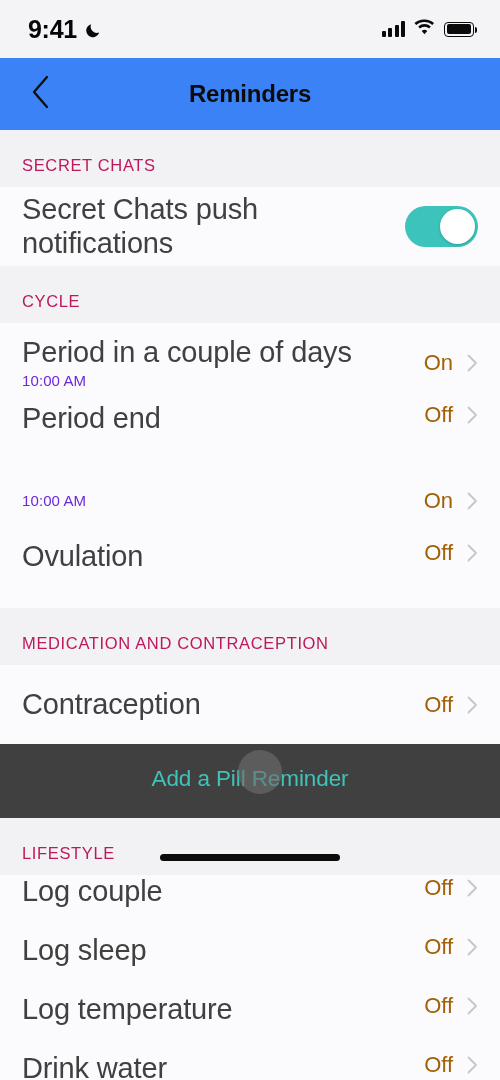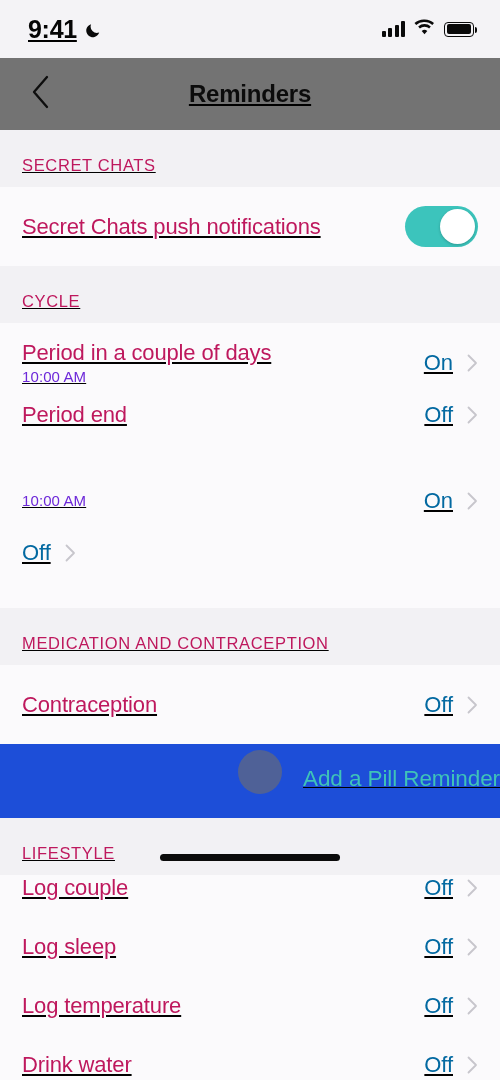--- a/index.html
+++ b/index.html
@@ -3,21 +3,21 @@
 <meta charset="utf-8">
 <style>
   * { margin:0; padding:0; box-sizing:border-box; }
   html, body {
     width:500px; height:1080px;
     background:#FBFAFC;
     font-family:"Liberation Sans", sans-serif;
     -webkit-font-smoothing:antialiased;
     overflow:hidden;
   }
-  .phone { position:relative; width:500px; height:872px; background:#FBFAFC;text-decoration:underline; }
+  .phone { position:relative; width:500px; height:872px; background:#FBFAFC; }
 
   
   .statusbar {
     height:58px; background:#F4F3F6;
     display:flex; align-items:center; justify-content:space-between;
     padding:0 26px 0 28px;
   }
   .sb-left { display:flex; align-items:center; gap:7px; }
   .sb-time { font-size:25px; font-weight:700; color:#050505; letter-spacing:-0.3px; }
   .moon-ic { width:19px; height:19px; position:relative; display:block; }
@@ -28,21 +28,21 @@
   .bars i:nth-child(1){height:6px;} .bars i:nth-child(2){height:9px;}
   .bars i:nth-child(3){height:12px;} .bars i:nth-child(4){height:16px;}
   .batt { width:30px; height:15px; border:1.6px solid #0a0a0a; border-radius:4px;
           padding:1.6px; position:relative; }
   .batt::after { content:""; position:absolute; right:-4px; top:4.4px;
           width:2.4px; height:6px; background:#0a0a0a; border-radius:0 2px 2px 0; }
   .batt span { display:block; width:100%; height:100%; background:#0a0a0a; border-radius:2px; }
 
   
   .navbar {
-    height:72px; background:#737373;
+    height:72px; background:#3b82f6;
     display:flex; align-items:center; position:relative;
   }
   .back-btn {
     position:absolute; left:18px; top:50%; transform:translateY(-50%);
     width:46px; height:46px; display:flex; align-items:center; justify-content:center;
     cursor:pointer;
   }
   .nav-title {
     width:100%; text-align:center; font-size:24px; font-weight:700;
     color:#0c0c0c; letter-spacing:-0.2px;
@@ -57,39 +57,39 @@
     font-size:16.5px; color:#be185d; letter-spacing:0.65px; font-weight:400;
   }
   .rows { background:#FBFAFC; }
   .row {
     display:flex; align-items:flex-start; justify-content:space-between;
     padding:0 22px 0 22px; min-height:59px; background:#FBFAFC;
     cursor:pointer;
   }
   .row.tall { min-height:79px; align-items:center; }
   .row-main { display:flex; flex-direction:column; justify-content:center; gap:3px; }
-  .row-title { font-size:22px; color:#be185d; letter-spacing:-0.15px; line-height:1.15; }
+  .row-title { font-size:29px; color:#404040; letter-spacing:-0.15px; line-height:1.15; }
   .row-sub { font-size:15px; color:#6d28d9; letter-spacing:0.1px; }
   .row-right { display:flex; align-items:center; gap:14px; }
-  .row-value { font-size:22px; color:#0369a1; letter-spacing:-0.1px; }
+  .row-value { font-size:22px; color:#a16207; letter-spacing:-0.1px; }
   .chev { width:11px; height:18px; display:block; flex:none; }
 
   
   .toggle {
     width:73px; height:41px; border-radius:21px; background:#3CC4BC;
     position:relative; cursor:pointer; flex:none;
   }
   .toggle .knob {
     position:absolute; top:3px; left:35px; width:35px; height:35px;
     border-radius:50%; background:#fff; box-shadow:0 1px 3px rgba(0,0,0,.22);
   }
 
   
   .link-row {
-    background:#1d4ed8; text-align:right; padding:22px 0 26px 0; cursor:pointer;
+    background:#404040; text-align:center; padding:22px 0 26px 0; cursor:pointer;
   }
   .link-row span { font-size:22.5px; color:#3FC3B8; letter-spacing:-0.1px; }
 
   
   .tap-dot {
     position:absolute; left:238px; top:750px; width:44px; height:44px;
     border-radius:50%; background:rgba(110,110,112,0.62); pointer-events:none;
   }
 
   
@@ -199,20 +199,23 @@
         <div class="row-right">
           <span class="row-value">On</span>
           <span class="chev">
             <svg width="11" height="18" viewBox="0 0 11 18">
                 <path d="M1.5 1.5L9 9l-7.5 7.5" stroke="#C7C6CC" stroke-width="1.8" fill="none" stroke-linecap="round" stroke-linejoin="round"></path>
               </svg>
           </span>
         </div>
       </div>
       <div class="row" style="min-height:68px;">
+        <div class="row-main">
+          <div class="row-title">Ovulation</div>
+        </div>
         <div class="row-right">
           <span class="row-value">Off</span>
           <span class="chev">
             <svg width="11" height="18" viewBox="0 0 11 18">
                 <path d="M1.5 1.5L9 9l-7.5 7.5" stroke="#C7C6CC" stroke-width="1.8" fill="none" stroke-linecap="round" stroke-linejoin="round"></path>
               </svg>
           </span>
         </div>
       </div>
     </div>

